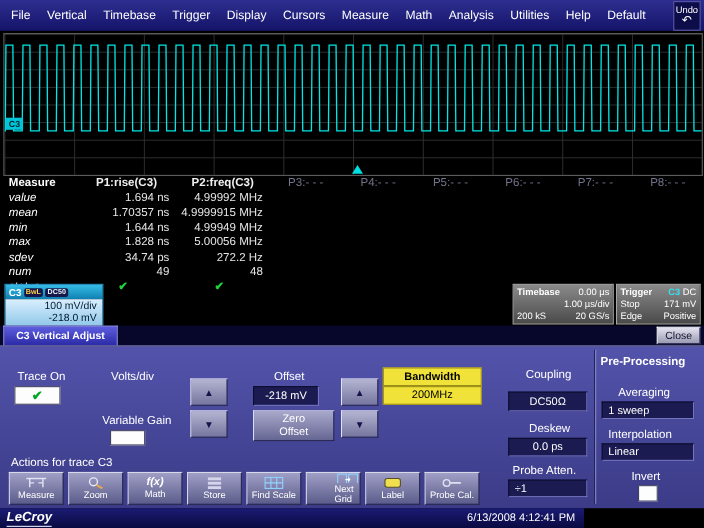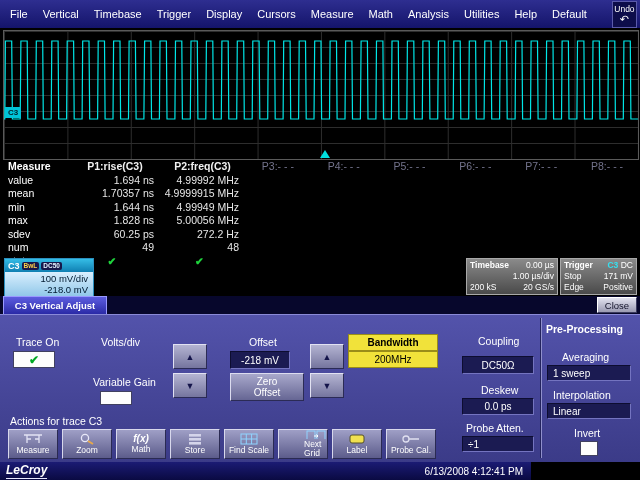--- a/index.html
+++ b/index.html
@@ -18,21 +18,21 @@
     background-size:63.4px 16px;}
   .scope svg{position:absolute;top:0;left:0;}
   .chan-marker{position:absolute;left:1px;top:76px;background:#00c4d8;color:#00222a;font-size:8px;font-weight:bold;padding:1px 3px;}
   .trig-marker{position:absolute;left:316px;top:119px;width:0;height:0;border-left:5px solid transparent;border-right:5px solid transparent;border-bottom:8px solid #00e0e0;}
 
   
   .mtable{position:absolute;top:160px;left:0;width:640px;display:grid;grid-template-columns:70px 90px 85px repeat(6,1fr);font-size:10.5px;line-height:13.5px;color:#e6e6e6;}
   .mh{font-weight:bold;color:#f0f0f0;text-align:center;}
   .mh.corner{text-align:left;padding-left:8px;color:#fff;}
   .mh.dim{color:#73738c;font-weight:normal;}
-  .ml{text-align:left;padding-left:8px;color:#fff;}
+  .ml{text-align:left;padding-left:8px;color:#fff;font-style:italic;}
   .mv{text-align:right;padding-right:6px;}
   .mv.check{text-align:center;color:#1ed43c;font-weight:bold;}
   .me{}
 
   
   .chanbox{position:absolute;top:258px;left:4px;width:88px;height:37px;border:1px solid #2b90c0;font-size:9.5px;}
   .chanbox .hd{height:13px;background:linear-gradient(#35bde6,#0f7fb2);display:flex;align-items:center;gap:2px;padding:0 3px;color:#fff;font-weight:bold;font-size:9px;}
   .chanbox .badge{background:#17174a;color:#ffd24a;font-size:6.5px;font-weight:bold;padding:0 2px;line-height:8px;border-radius:2px;}
   .chanbox .badge.b2{color:#e8f4ff;}
   .chanbox .bd{height:24px;background:linear-gradient(#d9effe,#8ec6e8);color:#001a30;text-align:right;padding:1px 5px 0 0;line-height:11px;}
@@ -143,21 +143,21 @@
   <div class="mv">1.828 ns</div>
   <div class="mv">5.00056 MHz</div>
   <div class="me"></div>
     <div class="me"></div>
     <div class="me"></div>
     <div class="me"></div>
     <div class="me"></div>
     <div class="me"></div>
 
   <div class="ml">sdev</div>
-  <div class="mv">60.25 ps</div>
+  <div class="mv">34.74 ps</div>
   <div class="mv">272.2 Hz</div>
   <div class="me"></div>
     <div class="me"></div>
     <div class="me"></div>
     <div class="me"></div>
     <div class="me"></div>
     <div class="me"></div>
 
   <div class="ml">num</div>
   <div class="mv">49</div>

